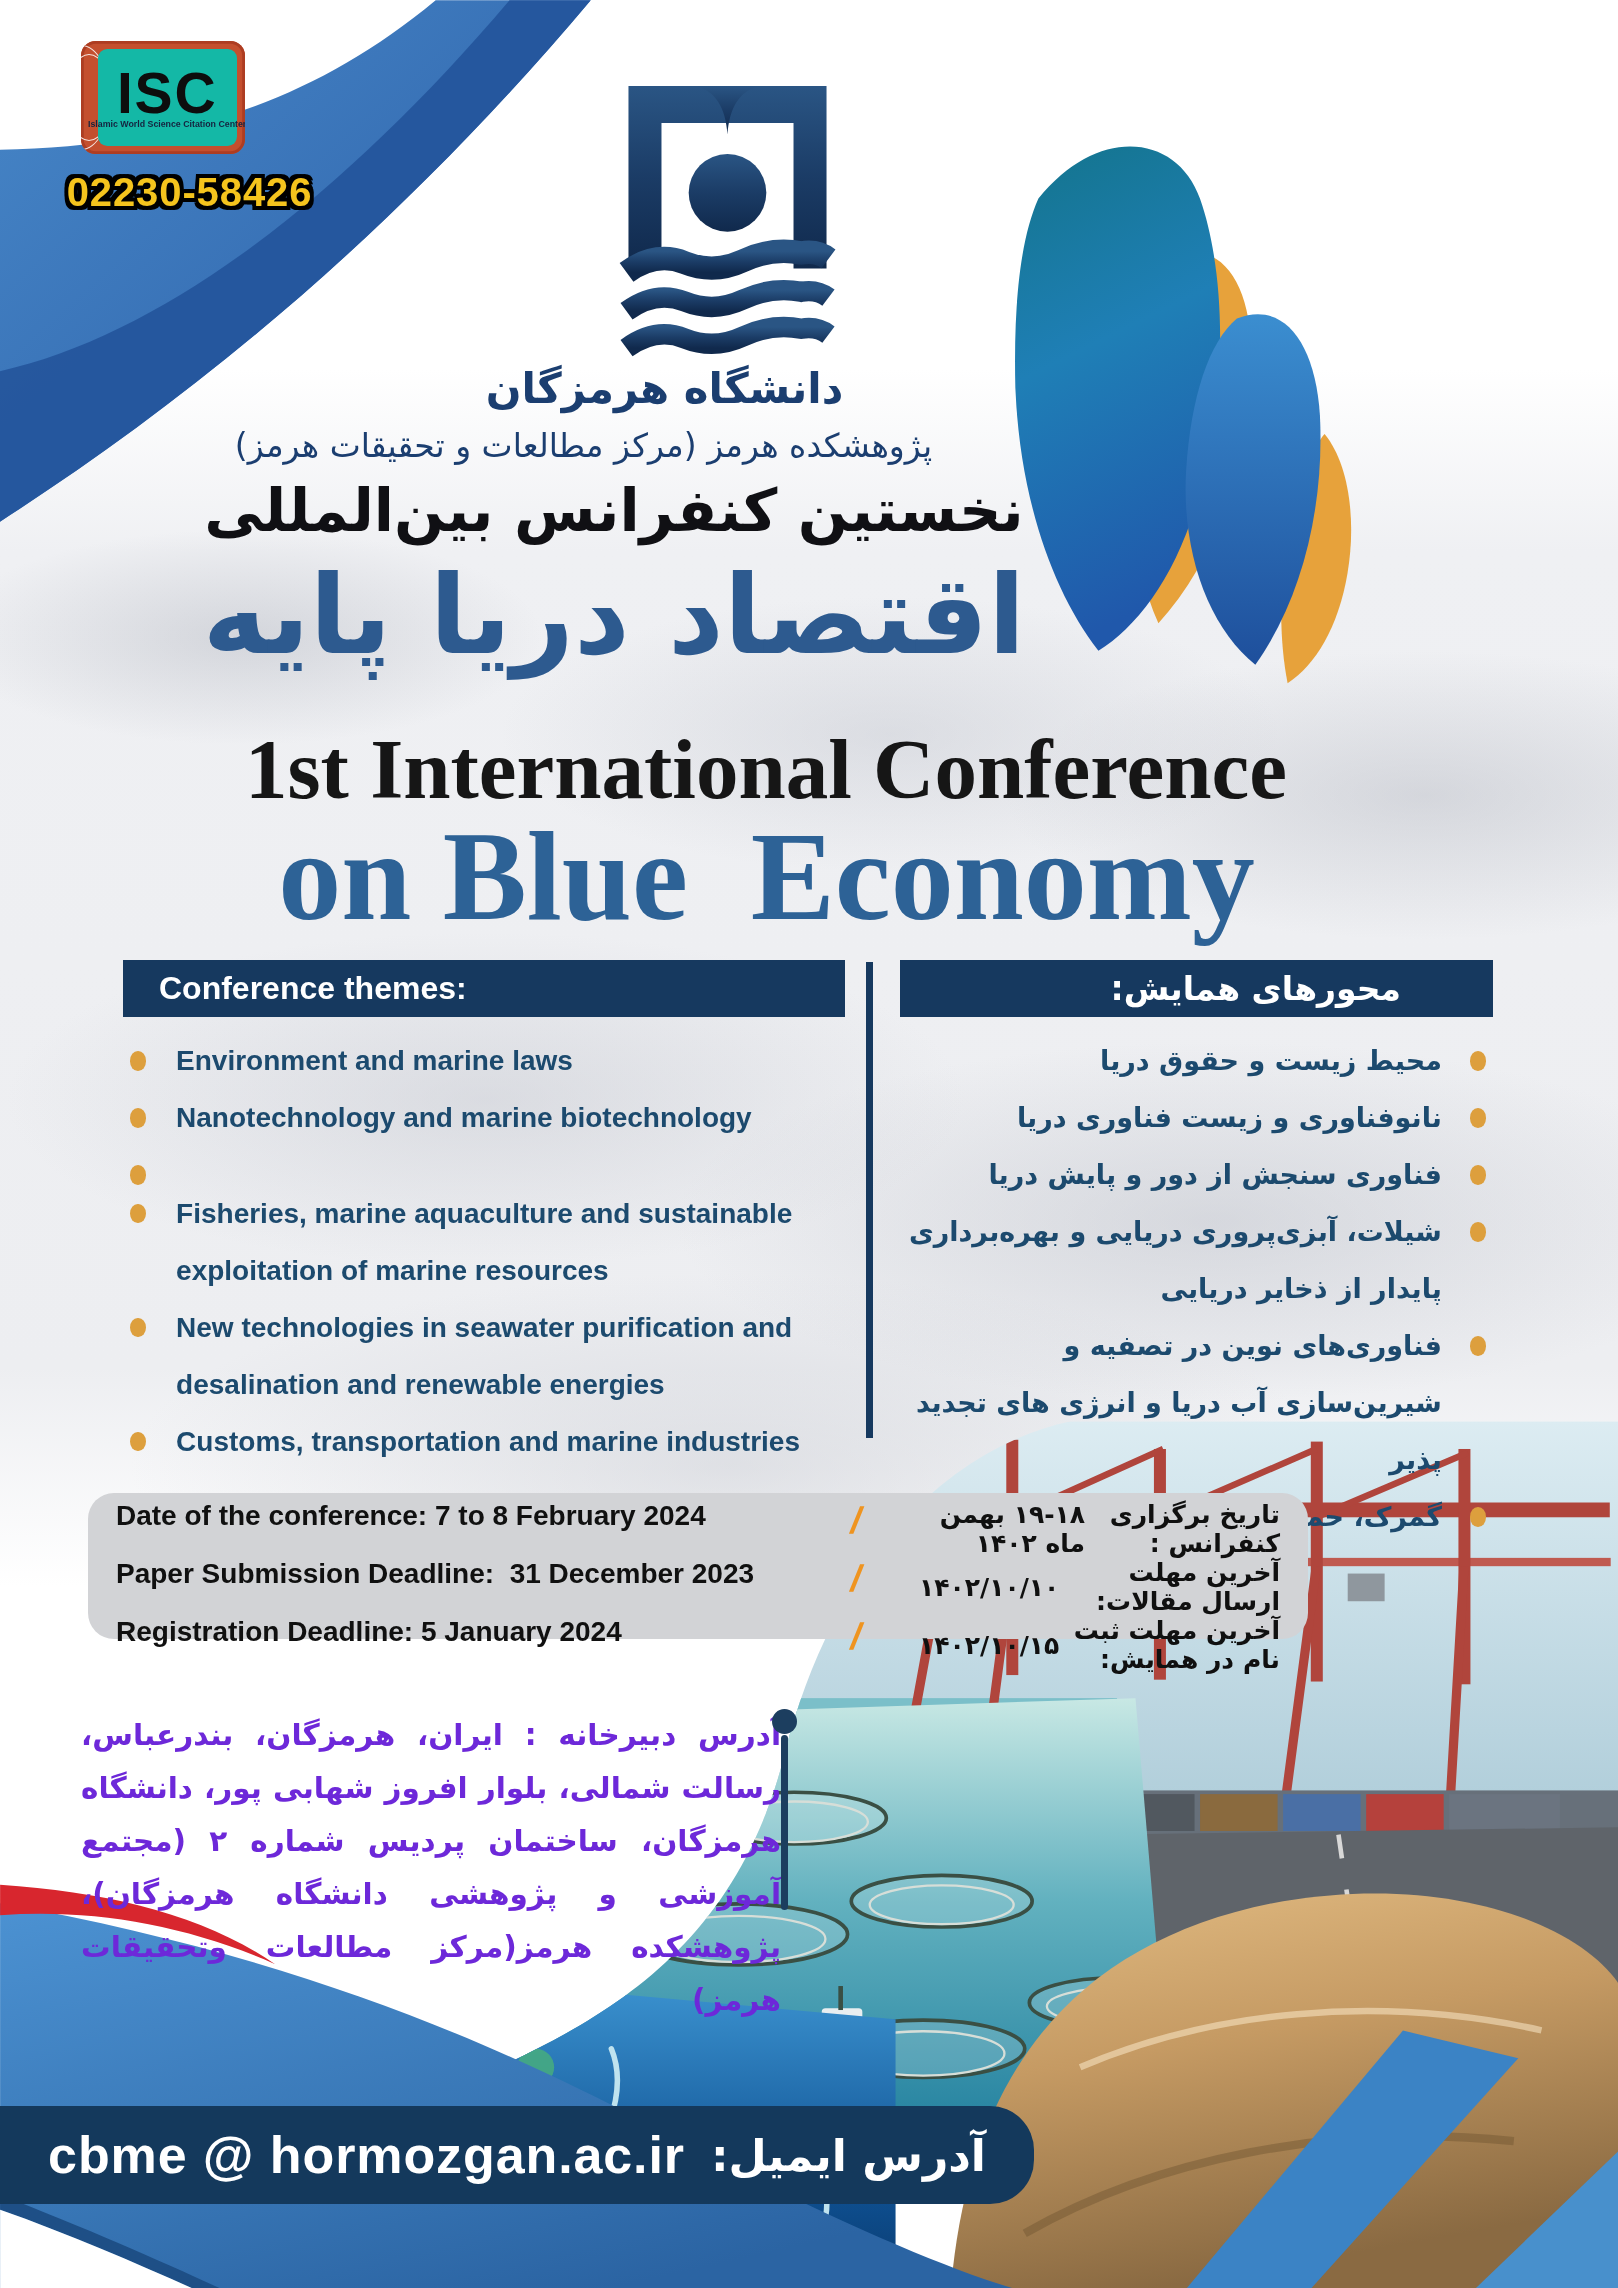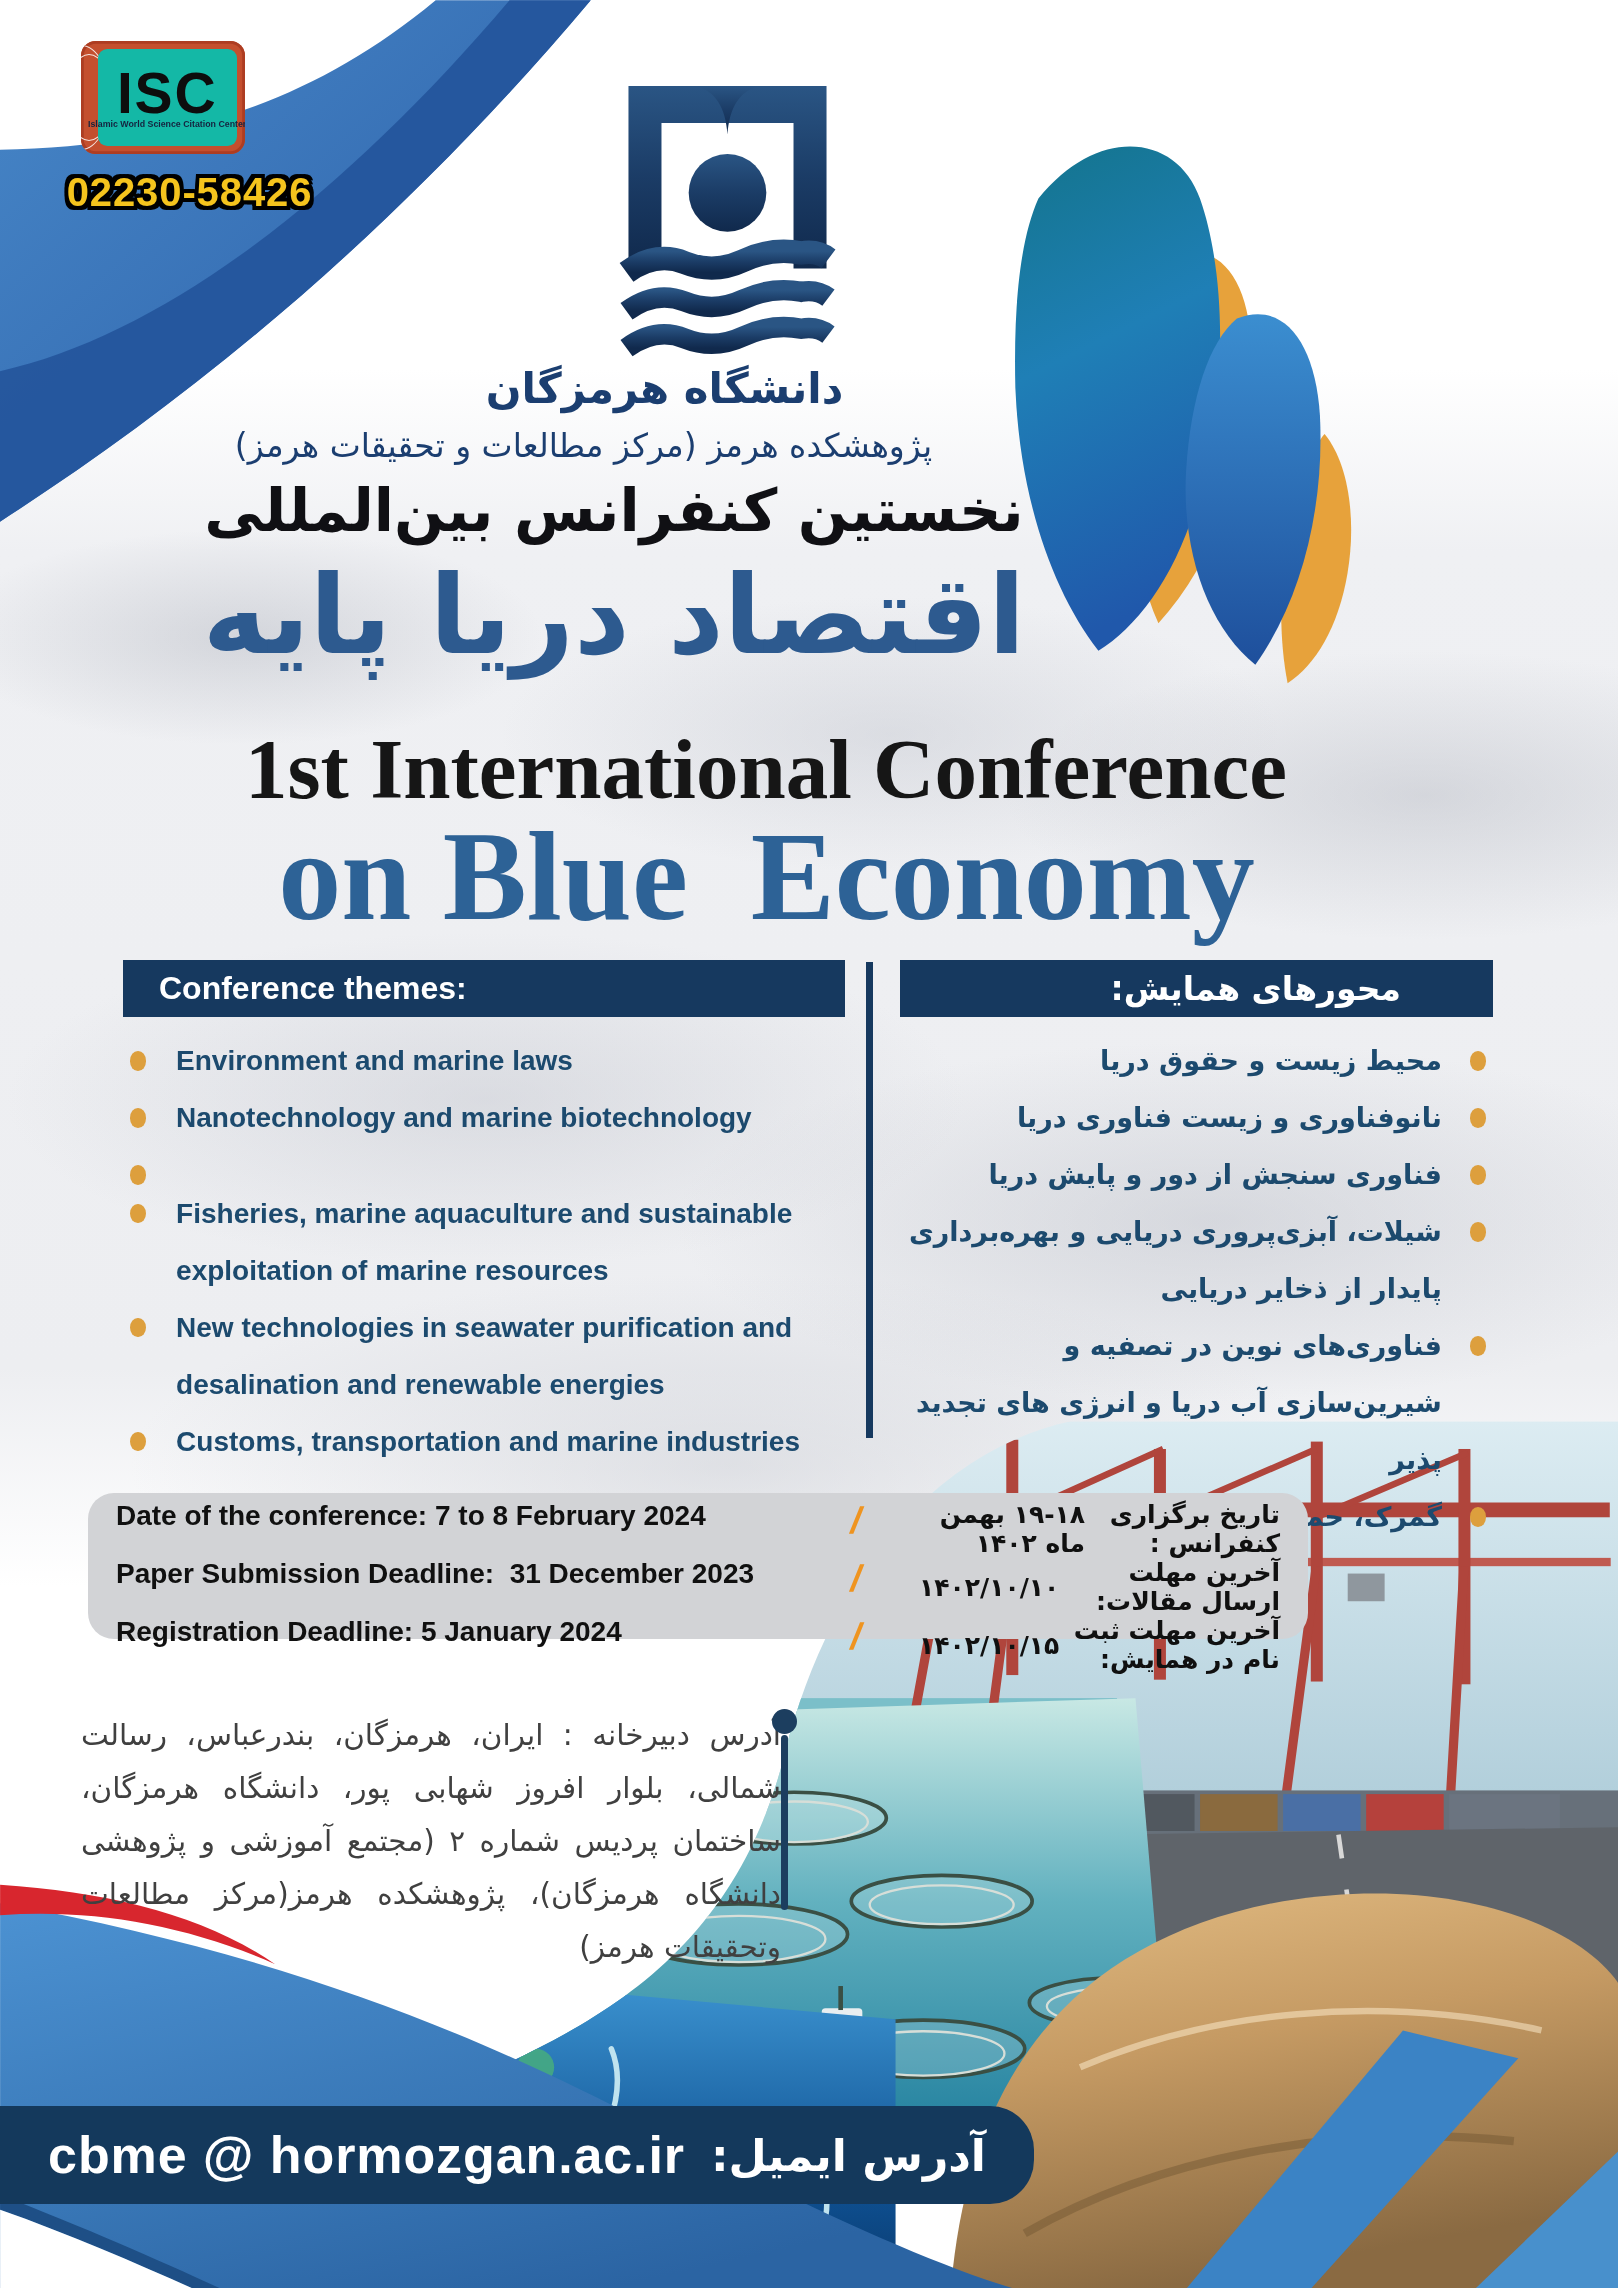--- a/index.html
+++ b/index.html
@@ -79,21 +79,21 @@
   .dates{left:88px;top:1493px;width:1220px;height:146px;background:#d2d3d6;border-radius:26px;
     display:flex;flex-direction:column;justify-content:space-evenly;padding:7.4px 0;box-sizing:border-box;}
   .date-row{display:flex;align-items:flex-start;padding:0 28px;gap:44px;}
   .date-en{flex:0 0 678px;font-size:28px;font-weight:800;color:#101010;white-space:pre;}
   .date-sep{flex:0 0 37px;color:#ef9420;font-size:37px;font-weight:800;text-align:center;transform:skewX(-12deg);}
   .date-fa{flex:1;direction:rtl;display:flex;justify-content:space-between;align-items:center;
     font-family:"DejaVu Sans",sans-serif;font-size:25px;font-weight:700;color:#101010;}
 
   
   .address{left:81px;top:1709px;width:700px;direction:rtl;text-align:justify;
-    font-family:"DejaVu Sans",sans-serif;font-size:29.5px;font-weight:400;color:#404040;line-height:53px;}
+    font-family:"DejaVu Sans",sans-serif;font-size:29.5px;font-weight:700;color:#6d28d9;line-height:53px;}
   .address-line{left:781px;top:1735px;width:6.5px;height:175px;background:#1c3e5f;border-radius:3.7px;}
   .address-dot{left:772px;top:1709px;width:25px;height:25px;border-radius:50%;background:#1c3e5f;}
 
   
   .email-bar{left:0;top:2106px;width:1034px;height:98px;background:#14395c;
     border-radius:0 44px 44px 0;display:flex;align-items:center;justify-content:center;gap:26px;color:#fff;}
   .email-value{font-size:52px;font-weight:800;letter-spacing:0.9px;}
   .email-label{font-size:44px;font-weight:800;direction:rtl;font-family:"DejaVu Sans",sans-serif;}
 
   .layer0{z-index:0;} .layer1{z-index:1;} .layer2{z-index:2;} .layer3{z-index:3;} .layer4{z-index:4;}

